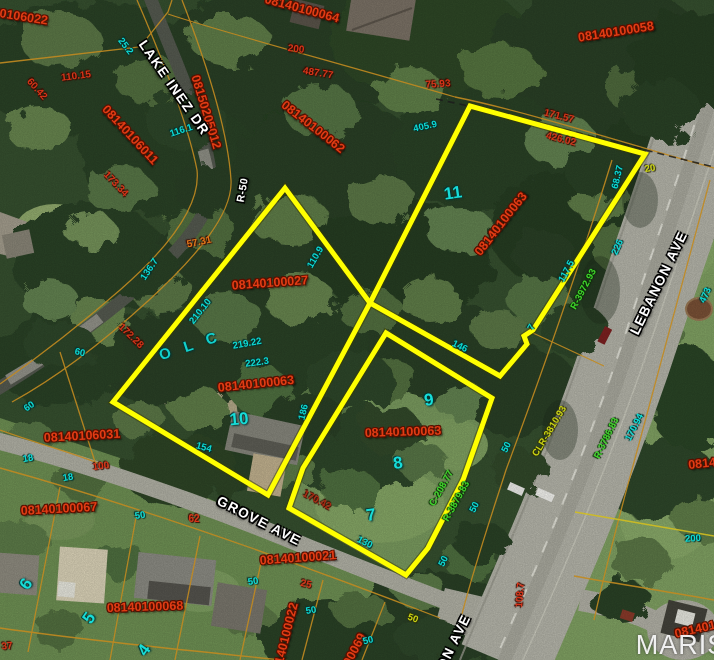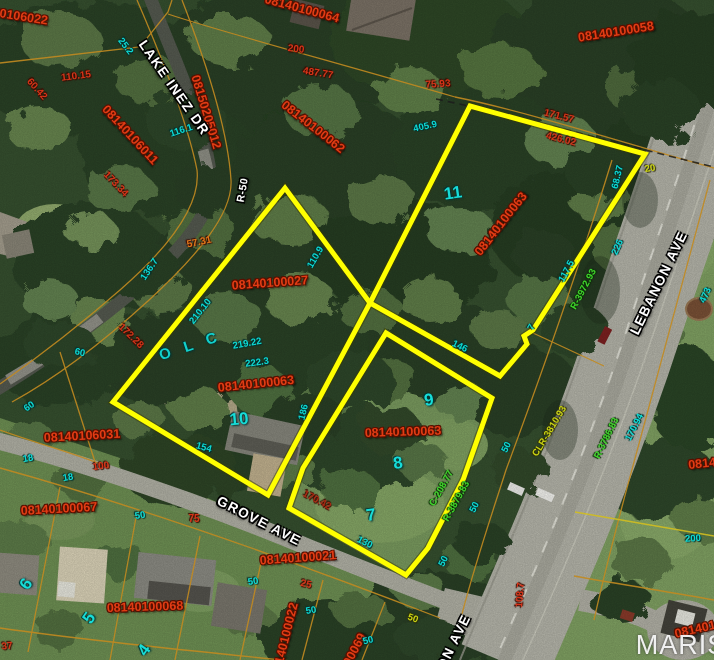--- a/index.html
+++ b/index.html
@@ -261,21 +261,21 @@
       <div class="lbl red-dim" style="left: 37px; top: 89px; transform: translate(-50%, -50%) rotate(48deg);">60.42</div>
       <div class="lbl red-dim" style="left: 116px; top: 184px; transform: translate(-50%, -50%) rotate(46deg);">173.34</div>
       <div class="lbl red-dim" style="left: 131px; top: 336px; transform: translate(-50%, -50%) rotate(44deg);">172.28</div>
       <div class="lbl red-dim" style="left: 199px; top: 242px; transform: translate(-50%, -50%) rotate(-12deg); color: rgb(224, 116, 24);">57.31</div>
       <div class="lbl red-dim" style="left: 438px; top: 84px; transform: translate(-50%, -50%) rotate(-4deg);">75.93</div>
       <div class="lbl red-dim" style="left: 296px; top: 49px; transform: translate(-50%, -50%) rotate(6deg);">200</div>
       <div class="lbl red-dim" style="left: 318px; top: 73px; transform: translate(-50%, -50%) rotate(9deg);">487.77</div>
       <div class="lbl red-dim" style="left: 559px; top: 116px; transform: translate(-50%, -50%) rotate(14deg);">171.57</div>
       <div class="lbl red-dim" style="left: 561px; top: 139px; transform: translate(-50%, -50%) rotate(14deg);">426.02</div>
       <div class="lbl red-dim" style="left: 101px; top: 466px; transform: translate(-50%, -50%) rotate(-7deg);">100</div>
-      <div class="lbl red-dim" style="left: 194px; top: 519px; transform: translate(-50%, -50%) rotate(0deg);">75</div>
+      <div class="lbl red-dim" style="left: 194px; top: 519px; transform: translate(-50%, -50%) rotate(0deg);">62</div>
       <div class="lbl red-dim" style="left: 306px; top: 584px; transform: translate(-50%, -50%) rotate(12deg);">25</div>
       <div class="lbl red-dim" style="left: 317px; top: 500px; transform: translate(-50%, -50%) rotate(28deg); color: rgb(168, 40, 18);">170.42</div>
       <div class="lbl red-dim" style="left: 520px; top: 595px; transform: translate(-50%, -50%) rotate(-85deg);">108.7</div>
       <div class="lbl red-dim" style="left: 7px; top: 646px; transform: translate(-50%, -50%) rotate(-5deg);">37</div>
       <div class="lbl teal-dim" style="left: 126px; top: 46px; transform: translate(-50%, -50%) rotate(52deg);">25.2</div>
       <div class="lbl teal-dim" style="left: 181px; top: 130px; transform: translate(-50%, -50%) rotate(-18deg);">116.1</div>
       <div class="lbl teal-dim" style="left: 425px; top: 126px; transform: translate(-50%, -50%) rotate(-12deg);">405.9</div>
       <div class="lbl teal-dim" style="left: 149px; top: 269px; transform: translate(-50%, -50%) rotate(-56deg);">136.7</div>
       <div class="lbl teal-dim" style="left: 617px; top: 177px; transform: translate(-50%, -50%) rotate(-77deg);">68.37</div>
       <div class="lbl teal-dim" style="left: 617px; top: 247px; transform: translate(-50%, -50%) rotate(-66deg);">226</div>

